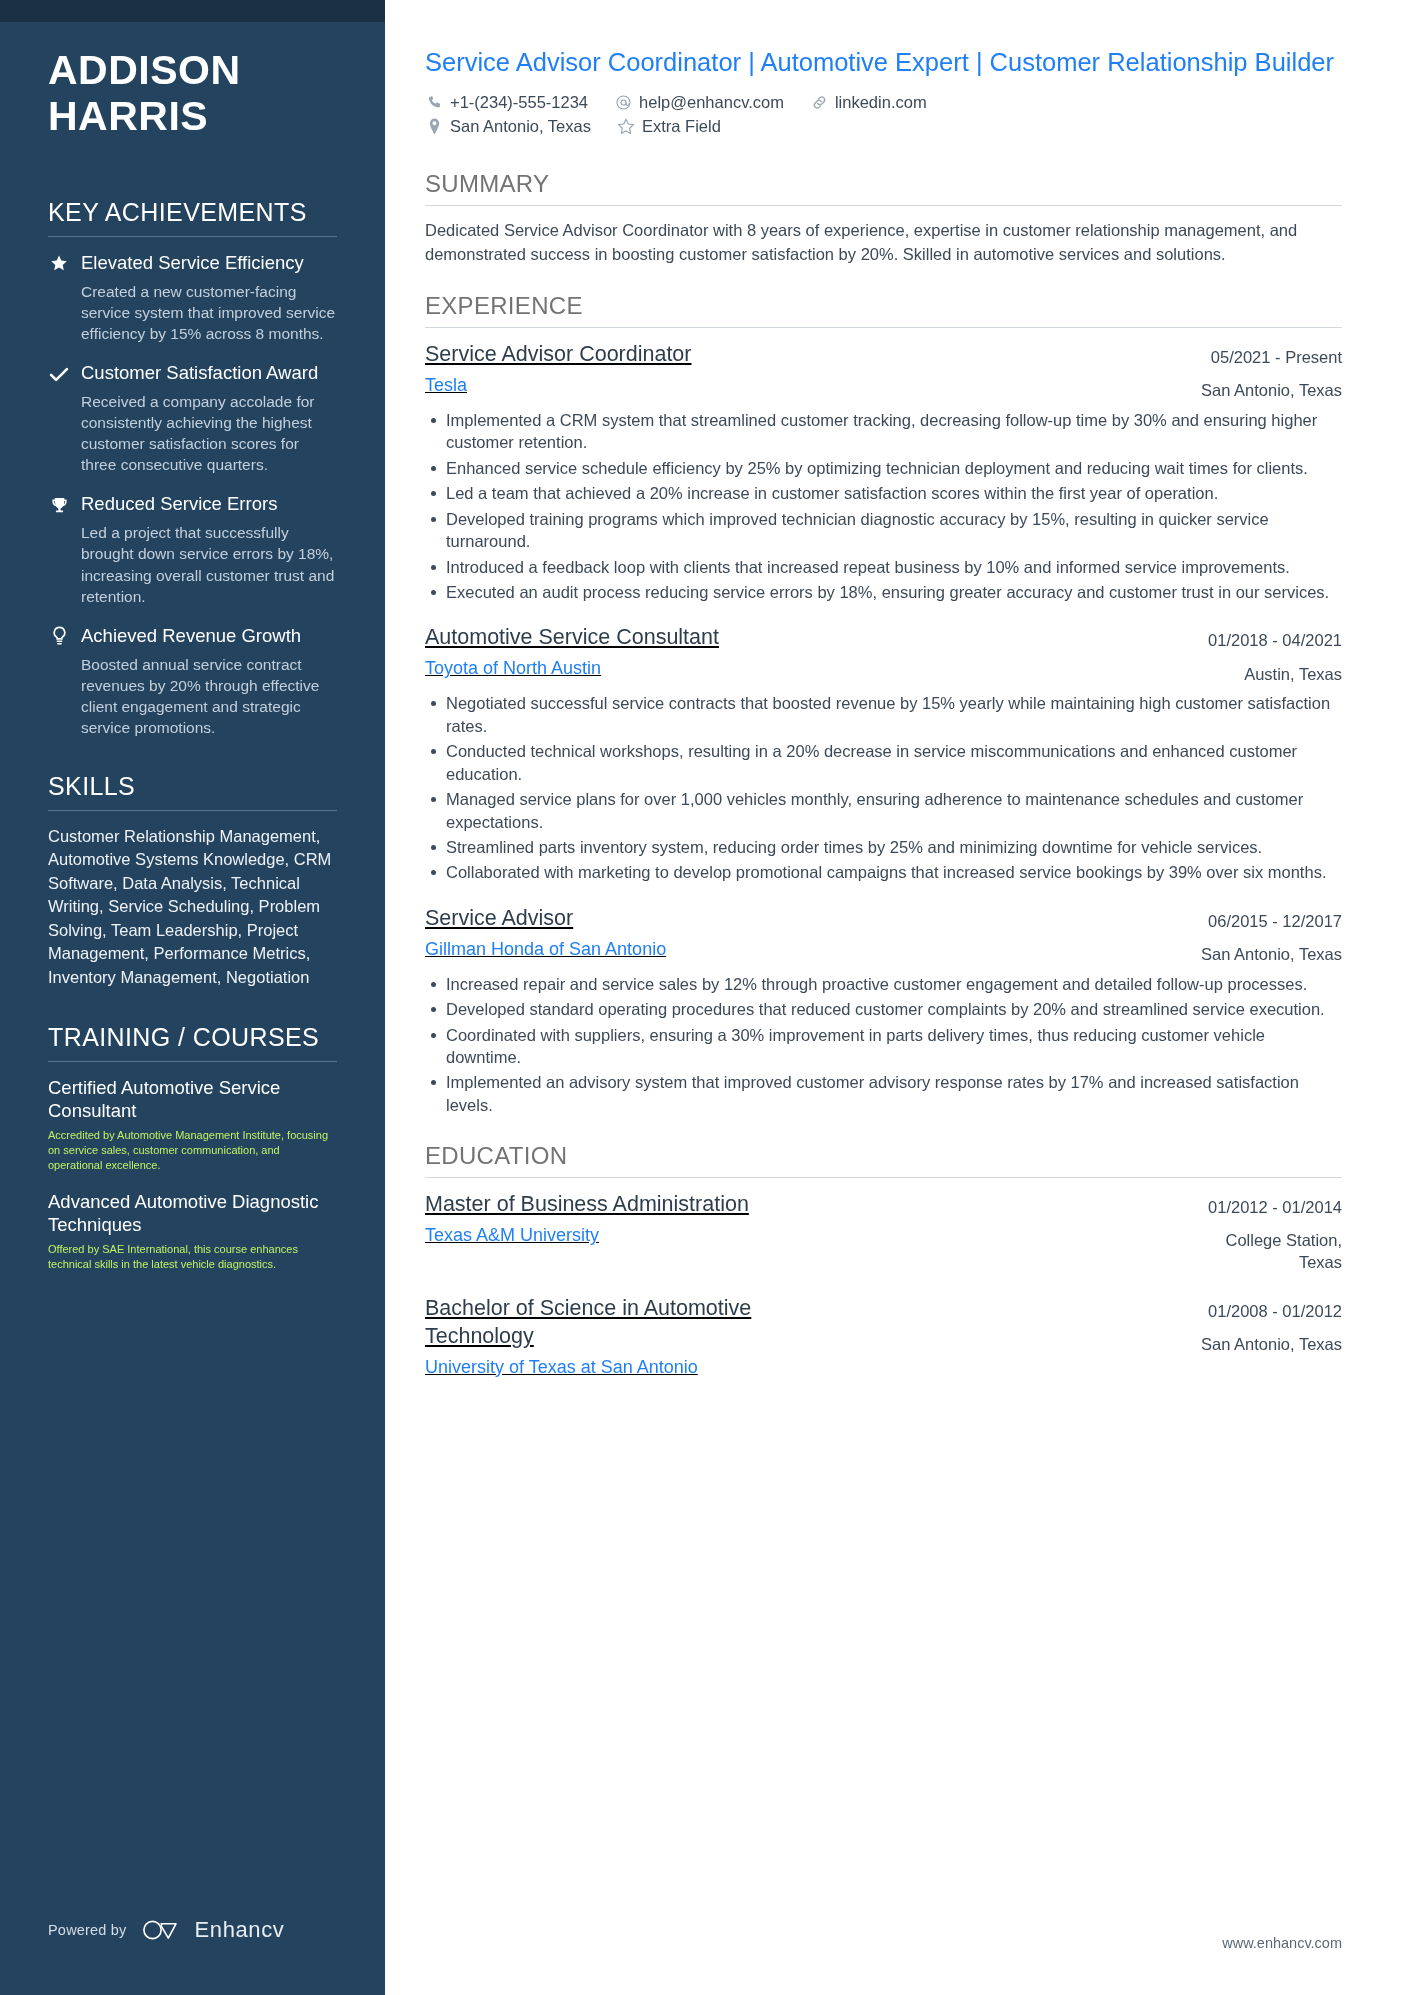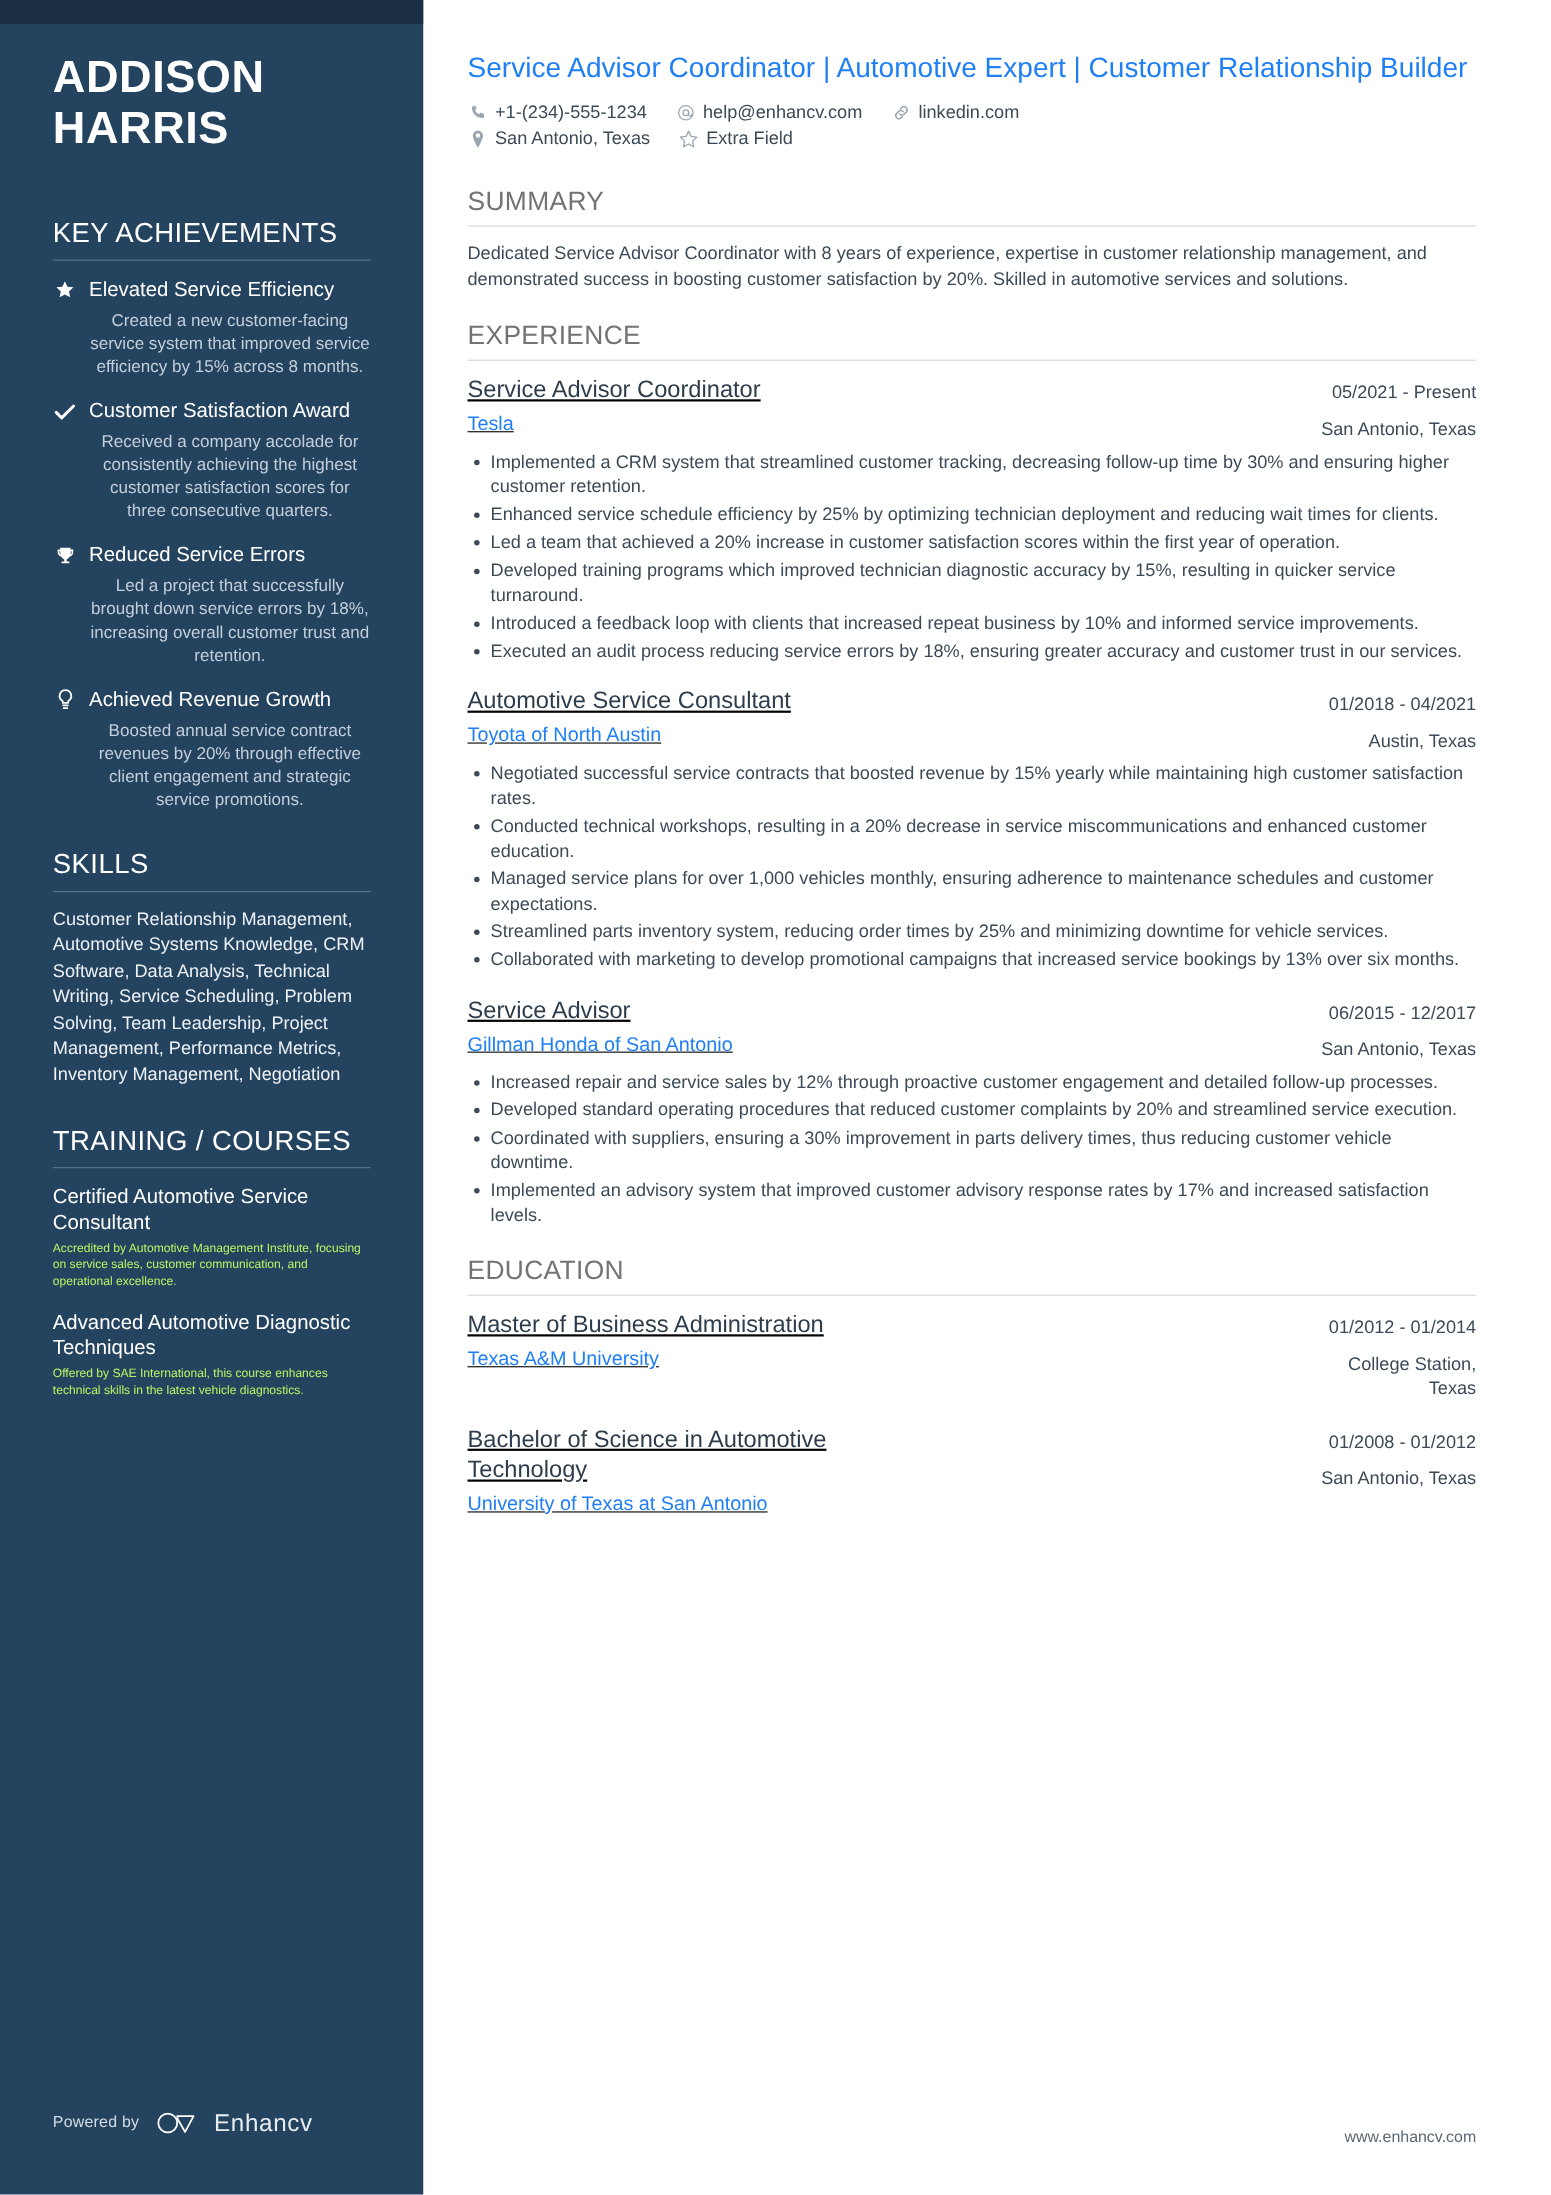--- a/index.html
+++ b/index.html
@@ -38,21 +38,21 @@
     margin-top:48px; margin-bottom:58px;
     word-break:break-word;
   }
   .side-head {
     font-size:25px; font-weight:400; letter-spacing:.4px;
     color:#ffffff; margin-bottom:9px;
   }
   .side-rule { height:1px; background:#5b7691; margin-bottom:14px; }
   .side-section { margin-bottom:34px; }
 
-  .ach { margin-bottom:17px;text-align:center; }
+  .ach { margin-bottom:17px; }
   .ach-head { display:flex; align-items:flex-start; gap:11px; }
   .ach-icon {
     width:22px; flex:0 0 22px; height:24px;
     display:flex; align-items:center; justify-content:center;
     color:#ffffff; margin-top:1px;
   }
   .ach-icon svg { display:block; }
   .ach-title {
     font-size:18.5px; font-weight:400; line-height:1.27; color:#ffffff;
   }
@@ -327,21 +327,21 @@
           <div class="entry-right">
             <div class="entry-date">01/2018 - 04/2021</div>
             <div class="entry-loc">Austin, Texas</div>
           </div>
         </div>
         <ul class="bullets">
           <li>Negotiated successful service contracts that boosted revenue by 15% yearly while maintaining high customer satisfaction rates.</li>
           <li>Conducted technical workshops, resulting in a 20% decrease in service miscommunications and enhanced customer education.</li>
           <li>Managed service plans for over 1,000 vehicles monthly, ensuring adherence to maintenance schedules and customer expectations.</li>
           <li>Streamlined parts inventory system, reducing order times by 25% and minimizing downtime for vehicle services.</li>
-          <li>Collaborated with marketing to develop promotional campaigns that increased service bookings by 13% over six months.</li>
+          <li>Collaborated with marketing to develop promotional campaigns that increased service bookings by 39% over six months.</li>
         </ul>
       </div>
 
       <div class="entry">
         <div class="entry-top">
           <div class="entry-left">
             <div class="entry-title">Service Advisor</div>
             <div class="entry-org">Gillman Honda of San Antonio</div>
           </div>
           <div class="entry-right">

